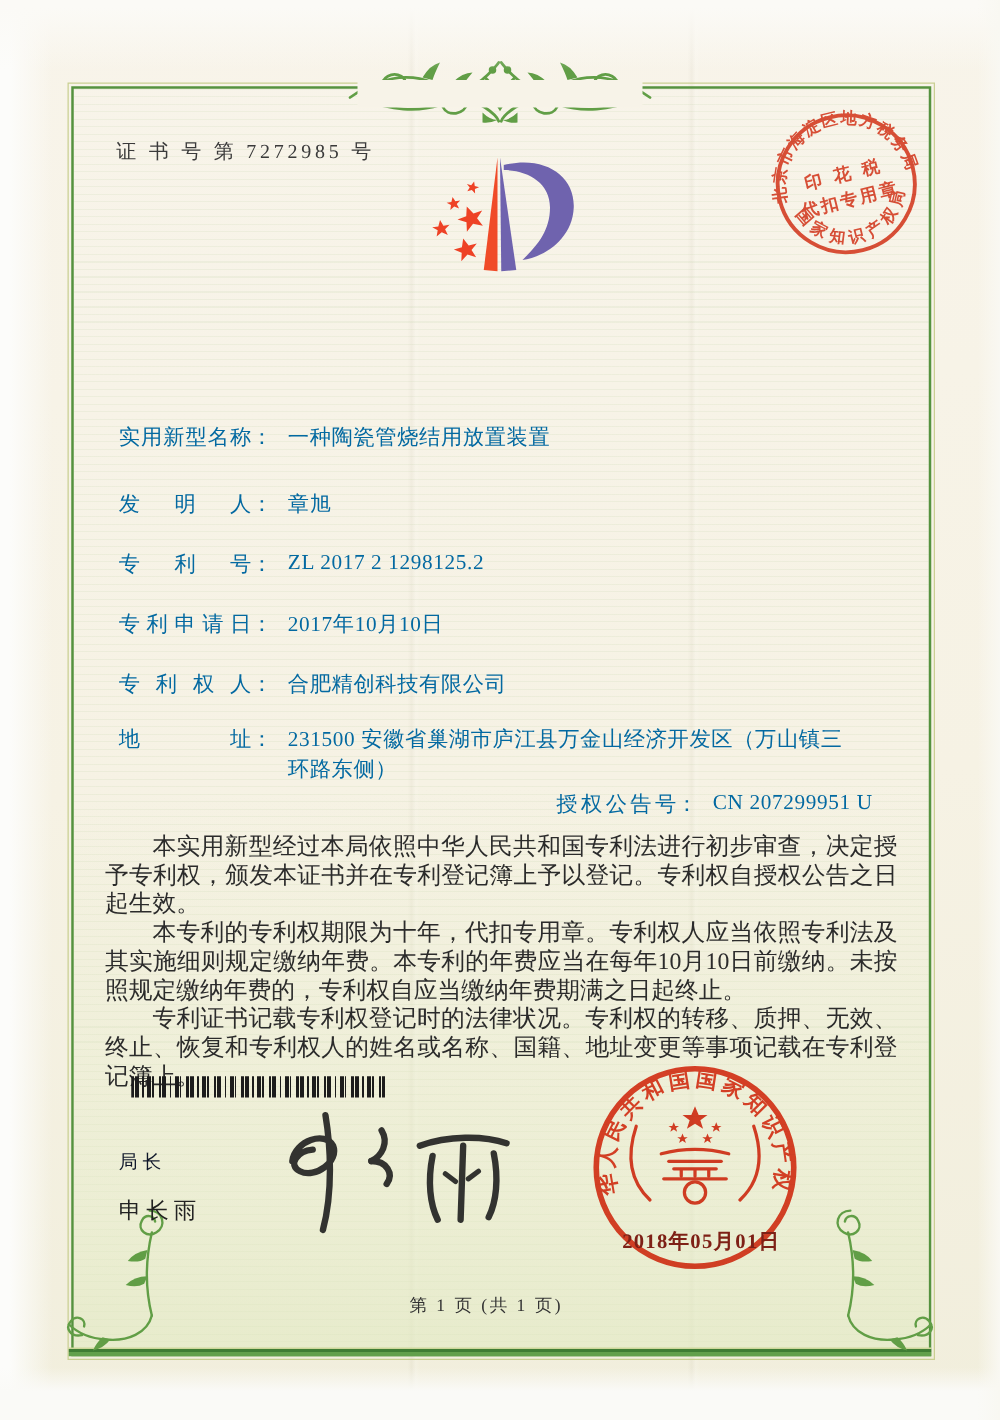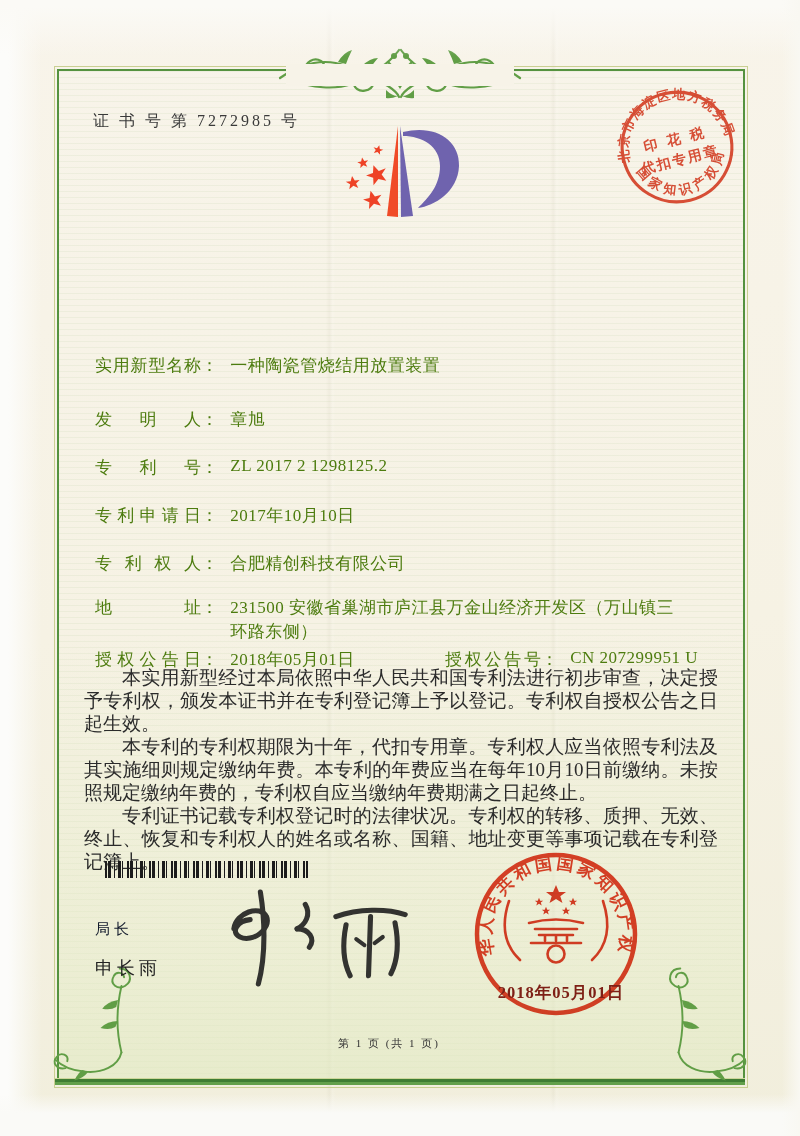--- a/index.html
+++ b/index.html
@@ -34,21 +34,21 @@
   .flourish{position:absolute;width:100px;height:118px;}
   .flourish.fl-left{left:40px;top:965px;}
   .flourish.fl-right{left:660px;top:965px;transform:scaleX(-1);}
   
   .cert-no{position:absolute;left:93px;top:111px;font-size:16px;letter-spacing:3px;color:#3a3a3a;}
   .logo{position:absolute;left:330px;top:118px;width:150px;height:118px;}
   .tax-stamp{position:absolute;left:616px;top:86px;width:122px;height:122px;
     transform:rotate(-14deg);mix-blend-mode:multiply;opacity:.95;}
   .doc-title{position:absolute;left:0;top:230px;width:100%;text-align:center;
     font-size:41px;font-weight:bold;letter-spacing:11px;color:#1f1f1f;text-indent:11px;}
-  .field{position:absolute;left:95px;width:630px;font-size:17px;color:#4d7c0f;margin-top:16px;}
+  .field{position:absolute;left:95px;width:630px;font-size:17px;color:#0369a1;}
   .flabel{display:inline-block;width:106px;text-align:justify;text-align-last:justify;vertical-align:top;}
   .fcolon{display:inline-block;vertical-align:top;}
   .fvalue{display:inline-block;vertical-align:top;margin-left:8px;letter-spacing:.5px;}
   .fvalue.addr{width:445px;line-height:24px;}
   .field.grant-no-field{left:445px;width:300px;}
   .field.grant-no-field .flabel{width:96px;}
   .body-text{position:absolute;left:84px;top:666px;width:634px;font-size:19px;
     line-height:23px;color:#2b2b2b;text-align:justify;}
   .body-text p{margin:0;text-indent:2em;}
   .barcode{position:absolute;left:105px;top:861px;width:203px;height:17px;
@@ -59,21 +59,21 @@
       #1c1c1c 13px 16px,transparent 16px 17px,
       #1c1c1c 17px 18px,transparent 18px 22px);}
   .sig-title{position:absolute;left:95px;top:920px;font-size:15px;letter-spacing:4px;color:#0f172a;}
   .sig-name{position:absolute;left:95px;top:956px;font-size:18px;letter-spacing:4px;color:#222;text-align:center;}
   .sig-script{position:absolute;left:215px;top:886px;width:205px;height:102px;}
   .official-seal{position:absolute;left:471px;top:849px;width:170px;height:170px;
     mix-blend-mode:multiply;opacity:.96;}
   .seal-date{position:absolute;left:476px;top:982px;width:170px;text-align:center;
     font-size:16.5px;font-weight:bold;color:#7e2016;letter-spacing:1px;}
   .footer{position:absolute;left:0;top:1036px;width:778px;text-align:center;
-    font-size:11px;letter-spacing:2px;color:#333;}
+    font-size:14px;letter-spacing:2px;color:#333;}
   .green-stroke{stroke:#619e46;fill:none;stroke-width:2.2;stroke-linecap:round;}
   .green-fill{fill:#619e46;stroke:none;}
 </style>
 </head>
 <body>
 
 <div id="page">
   <div class="paper"></div>
   <div class="crease" style="left:326px"></div>
   <div class="crease" style="left:550px"></div>
@@ -170,24 +170,20 @@
     <span class="flabel">专利申请日</span><span class="fcolon">：</span>
     <span class="fvalue">2017年10月10日</span>
   </div>
   <div class="field" style="top:536px">
     <span class="flabel">专利权人</span><span class="fcolon">：</span>
     <span class="fvalue">合肥精创科技有限公司</span>
   </div>
   <div class="field" style="top:580px">
     <span class="flabel">地址</span><span class="fcolon">：</span>
     <span class="fvalue addr">231500 安徽省巢湖市庐江县万金山经济开发区（万山镇三环路东侧）</span>
-  </div>
-  <div class="field" style="top:632px">
-    <span class="flabel">授权公告日</span><span class="fcolon">：</span>
-    <span class="fvalue">2018年05月01日</span>
   </div>
   <div class="field grant-no-field" style="top:632px">
     <span class="flabel">授权公告号</span><span class="fcolon">：</span>
     <span class="fvalue">CN 207299951 U</span>
   </div>
 
   <div class="body-text">
     <p>本实用新型经过本局依照中华人民共和国专利法进行初步审查，决定授予专利权，颁发本证书并在专利登记簿上予以登记。专利权自授权公告之日起生效。</p>
     <p>本专利的专利权期限为十年，代扣专用章。专利权人应当依照专利法及其实施细则规定缴纳年费。本专利的年费应当在每年10月10日前缴纳。未按照规定缴纳年费的，专利权自应当缴纳年费期满之日起终止。</p>
     <p>专利证书记载专利权登记时的法律状况。专利权的转移、质押、无效、终止、恢复和专利权人的姓名或名称、国籍、地址变更等事项记载在专利登记簿上。</p>

